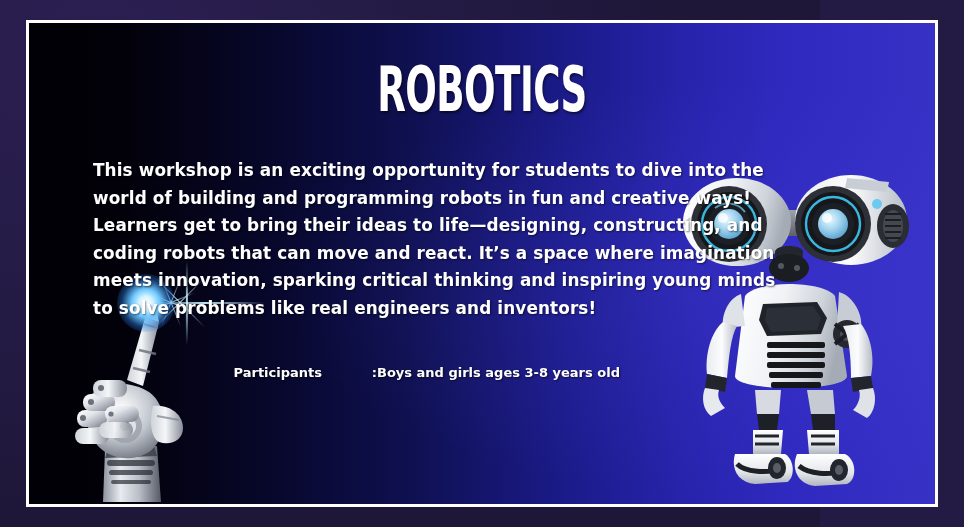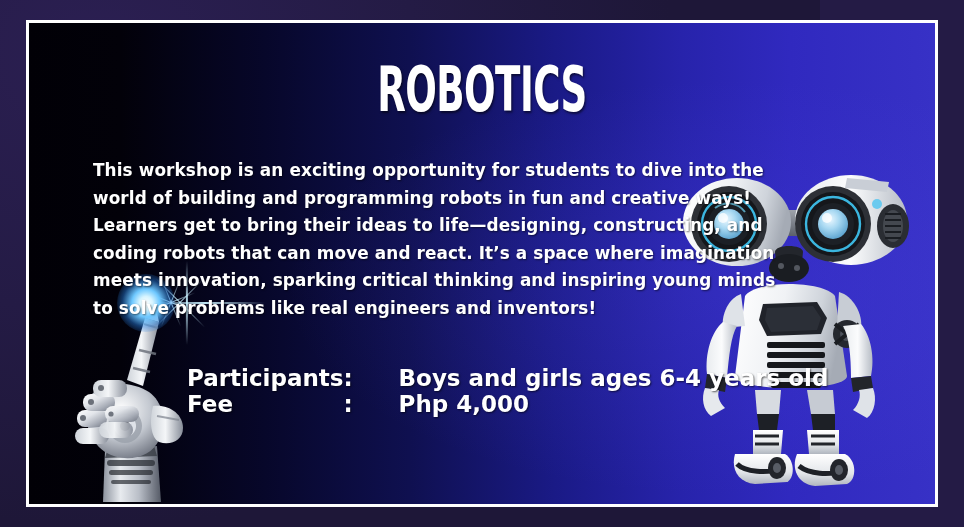--- a/index.html
+++ b/index.html
@@ -53,23 +53,24 @@
     text-shadow:1px 1px 2px rgba(0,0,0,.55);
     z-index:6;
     transform:scaleX(.97);transform-origin:left top;
   }
   #body-text .ln{white-space:nowrap;display:block;}
   
   #details{
     position:absolute;left:158px;top:342px;z-index:6;
     font-family:"DejaVu Sans",sans-serif;
     font-weight:bold;
-    font-size:23px;
+    font-size:13px;
     color:#ffffff;
     text-shadow:1px 1px 2px rgba(0,0,0,.6);
+    text-align:right;
   }
   #details table{border-collapse:collapse;}
   #details td{padding:0;height:25px;vertical-align:top;white-space:nowrap;}
   .c-label{width:135px;}
   .c-colon{width:55px;}
   .c-value{}
   
   #hand{
     position:absolute;left:24px;bottom:0;width:150px;height:210px;z-index:4;
   }
@@ -315,25 +316,20 @@
       <span class="ln">meets innovation,  sparking  critical  thinking  and inspiring  young  minds</span>
       <span class="ln">to solve problems  like real engineers  and inventors!</span>
     </div>
 
     <div id="details">
       <table>
         <tbody>
           <tr>
             <td class="c-label">Participants</td>
             <td class="c-colon">:</td>
-            <td class="c-value">Boys and girls ages 6-4 years old</td>
-          </tr>
-          <tr>
-            <td class="c-label">Fee</td>
-            <td class="c-colon">:</td>
-            <td class="c-value">Php 4,000</td>
+            <td class="c-value">Boys and girls ages 3-8 years old</td>
           </tr>
         </tbody>
       </table>
     </div>
 
   </div>
 </div>
 
 </body></html>

